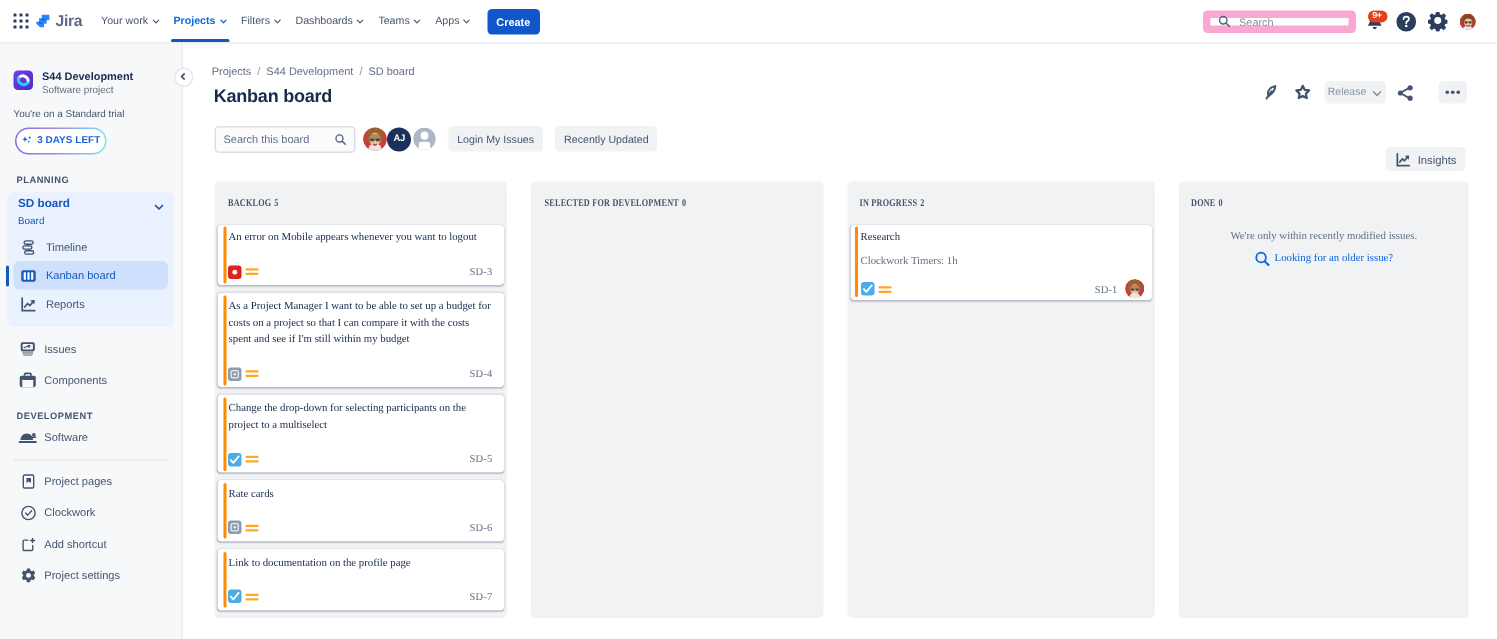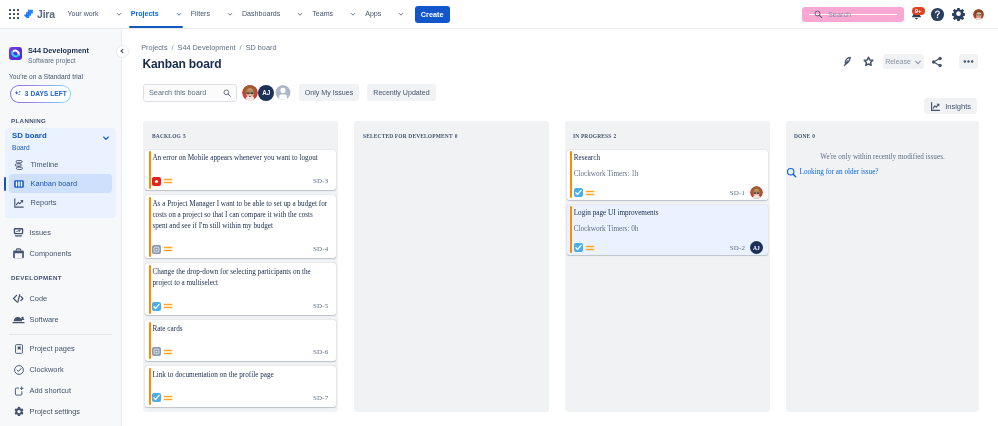--- a/index.html
+++ b/index.html
@@ -8,28 +8,28 @@
 
   
   .topnav{position:absolute;left:0;top:0;width:998px;height:29px;background:#fff;
           border-bottom:1px solid #EBECF0;display:flex;align-items:center;z-index:40;}
   .apps-grid{width:18px;height:18px;margin-left:5px;display:flex;align-items:center;justify-content:center;border-radius:3px;cursor:pointer;}
   .apps-grid .g{display:grid;grid-template-columns:repeat(3,2.2px);grid-template-rows:repeat(3,2.2px);gap:1.7px;}
   .apps-grid .g i{width:2.2px;height:2.2px;background:#2C3E5D;border-radius:0.4px;display:block;}
   .logo{display:flex;align-items:center;margin-left:0px;cursor:pointer;}
   .wordmark{font-size:10.5px;font-weight:700;color:#5C6B82;letter-spacing:-0.2px;margin-left:3px;}
   .navitems{display:flex;align-items:center;margin-left:8px;height:29px;}
-  .navitem{display:flex;align-items:center;height:29px;padding:0 4.5px;font-size:7.1px;color:#44546F;cursor:pointer;position:relative;white-space:nowrap;gap:15px;}
+  .navitem{display:flex;align-items:center;height:29px;padding:0 4.5px;font-size:7.1px;color:#44546F;cursor:pointer;position:relative;white-space:nowrap;}
   .navitem.active{color:#0C66E4;font-weight:600;}
   .navitem.active:after{content:"";position:absolute;left:3px;right:3px;bottom:1px;height:2px;background:#1558BC;border-radius:1px;}
   .caret{margin-left:2px;display:inline-block;width:6px;height:6px;}
   .create-btn{margin-left:6px;background:#1256CB;color:#fff;font-size:7.3px;font-weight:700;
               border-radius:3px;padding:0 6px;height:17px;display:flex;align-items:center;justify-content:center;cursor:pointer;min-width:33.8px;}
   .nav-right{margin-left:auto;display:flex;align-items:center;padding-right:14px;}
-  .search-box{width:102px;height:15px;border:7px solid #f9a8d4;border-radius:3px;display:flex;align-items:center;
+  .search-box{width:102px;height:15px;border:5px solid #f9a8d4;border-radius:3px;display:flex;align-items:center;
               padding:0 5px;background:#fff;cursor:text;}
   .search-box .ph{font-size:7.3px;color:#8590A2;margin-left:5.5px;}
   .nav-icon{width:18px;height:18px;display:flex;align-items:center;justify-content:center;margin-left:3px;position:relative;cursor:pointer;}
   .badge{position:absolute;top:2px;right:0px;background:#E2411E;color:#fff;font-size:6px;font-weight:700;
          border-radius:4.5px;padding:0 1px 0 0;height:8px;line-height:8px;min-width:13px;text-align:center;letter-spacing:-0.2px;}
   .avatar-nav{width:11px;height:11px;border-radius:50%;margin-left:6px;overflow:hidden;cursor:pointer;flex:none;}
 
   
   .sidebar{position:absolute;left:0;top:29px;width:122px;height:397px;background:#F7F8F9;
            border-right:1px solid #EBECF0;z-index:30;overflow:hidden;}
@@ -108,21 +108,21 @@
   .card-title{font-size:7.2px;color:#172B4D;line-height:11.1px;padding-left:0;}
   .card-sub{font-size:7.2px;color:#626F86;line-height:1.3;padding-left:0;margin-top:5.5px;}
   .card-foot{display:flex;align-items:center;margin-top:13px;padding-left:0;height:8px;}
   .card-sub + .card-foot{margin-top:9.5px;margin-bottom:-2px;}
   .ctype{width:9px;height:9px;border-radius:2px;display:flex;align-items:center;justify-content:center;flex:none;}
   .prio{margin-left:2px;width:10px;height:10px;display:flex;align-items:center;justify-content:center;}
   .card-key{margin-left:auto;font-size:7px;color:#626F86;letter-spacing:0.1px;}
   .card-av{width:13px;height:13px;border-radius:50%;margin-left:5px;margin-right:-3px;overflow:hidden;flex:none;display:flex;align-items:center;justify-content:center;}
   .card-av.initials{background:#1C3159;color:#fff;font-size:5.6px;font-weight:600;}
   .done-msg{text-align:center;font-size:7.2px;color:#626F86;padding:2px 8px 0 8px;line-height:1.4;white-space:nowrap;}
-  .older-link{display:flex;align-items:center;margin-top:5px;cursor:pointer;}
+  .older-link{display:flex;align-items:center;justify-content:center;margin-top:5px;cursor:pointer;}
   .older-link .t{font-size:7.2px;color:#0C66E4;margin-left:2.5px;}
 </style>
 </head>
 <body>
 
 <div class="topnav">
   <div class="apps-grid">
     <div class="g">
       <i></i>
         <i></i>
@@ -322,30 +322,20 @@
       <svg width="13" height="13" viewBox="0 0 16 16">
         <path d="M1.4 5.8 A1.5 1.5 0 0 1 2.9 4.3 L13.1 4.3 A1.5 1.5 0 0 1 14.6 5.8 L14.6 12.2 A1.5 1.5 0 0 1 13.1 13.7 L2.9 13.7 A1.5 1.5 0 0 1 1.4 12.2 Z" fill="#44546F"></path>
         <path d="M5.4 4.3 L5.4 3.4 A1.1 1.1 0 0 1 6.5 2.3 L9.5 2.3 A1.1 1.1 0 0 1 10.6 3.4 L10.6 4.3" fill="none" stroke="#44546F" stroke-width="1.5" stroke-linejoin="round"></path>
         <rect x="3.5" y="7.8" width="9" height="5.9" rx="0.2" fill="#F7F8F9"></rect>
       </svg>
     </span>
     <span class="lbl">Components</span>
   </div>
 
   <div class="sec-label sec2">DEVELOPMENT</div>
-  <div class="navrow2" style="margin-top:7px">
-    <span class="ic">
-      <svg width="13" height="13" viewBox="0 0 16 16">
-        <path d="M5.6 4.1 L1.9 8 L5.6 11.9" stroke="#44546F" stroke-width="1.55" fill="none" stroke-linecap="round" stroke-linejoin="round"></path>
-        <path d="M10.9 5.4 L13.4 8 L10.9 10.6" stroke="#44546F" stroke-width="1.55" fill="none" stroke-linecap="round" stroke-linejoin="round"></path>
-        <path d="M9.5 3.3 L7.1 12.7" stroke="#44546F" stroke-width="1.55" fill="none" stroke-linecap="round"></path>
-      </svg>
-    </span>
-    <span class="lbl">Code</span>
-  </div>
   <div class="navrow2">
     <span class="ic">
       <svg width="13" height="13" viewBox="0 0 16 16">
         <path d="M1.3 11.9 L14.7 11.9" stroke="#44546F" stroke-width="1.5" stroke-linecap="round"></path>
         <path d="M2.0 10.3 C2.0 7.3 4.3 4.9 7.2 4.9 C10.1 4.9 12.4 7.3 12.4 10.3 Z" fill="#44546F"></path>
         <circle cx="13.0" cy="6.1" r="1.5" fill="#44546F"></circle>
         <path d="M10.7 8.0 L14.5 8.0" stroke="#44546F" stroke-width="1.3" stroke-linecap="round"></path>
       </svg>
     </span>
     <span class="lbl">Software</span>
@@ -482,21 +472,21 @@
           <span>AJ</span>
         </div>
       <div class="av" style="background:#fff">
         <svg viewBox="0 0 20 20" width="19" height="19">
           <circle cx="10" cy="10" r="9.3" fill="#AEB7C6"></circle>
           <rect x="6.8" y="4.0" width="6.4" height="6.8" rx="3.0" fill="#fff"></rect>
           <path d="M5.2 19.2 L5.2 14.8 A2.2 2.2 0 0 1 7.4 12.6 L12.6 12.6 A2.2 2.2 0 0 1 14.8 14.8 L14.8 19.2 Z" fill="#fff"></path>
         </svg>
       </div>
     </div>
-    <div class="pill-btn">Only My Issues</div>
+    <div class="pill-btn">Login My Issues</div>
     <div class="pill-btn">Recently Updated</div>
   </div>
 
   <div class="board">
       <div class="col" style="width: 205px;">
         <div class="col-head"><span>BACKLOG</span><span style="display:inline-block;width:2.5px"></span><span>5</span></div>
         <div class="col-body">
           <div class="card">
             <div class="card-title">An error on Mobile appears whenever you want to logout</div>
             <div class="card-foot">
@@ -622,39 +612,20 @@
                     <ellipse cx="20" cy="21" rx="9.5" ry="11" fill="#E8BE9E"></ellipse>
                     <rect x="5.5" y="12" width="29" height="11" rx="5" fill="#9A6230" opacity="0.6"></rect>
                     <ellipse cx="20" cy="37" rx="11" ry="9" fill="#EDE6DF"></ellipse>
                     <rect x="11.5" y="19.5" width="7.2" height="4.8" rx="1.6" fill="#4A4A4A"></rect>
                     <rect x="21.3" y="19.5" width="7.2" height="4.8" rx="1.6" fill="#4A4A4A"></rect>
                   </g>
                 </svg>
               </div>
             </div>
           </div>
-          <div class="card sel">
-            <div class="card-title">Login page UI improvements</div>
-            <div class="card-sub">Clockwork Timers: 0h</div>
-            <div class="card-foot">
-              <div class="ctype" style="background:#4BADE8">
-                <svg width="9" height="9" viewBox="0 0 12 12">
-                  <path d="M2.5 6.3 L4.7 8.7 L9.5 3.1" stroke="#fff" stroke-width="1.7" fill="none" stroke-linecap="round" stroke-linejoin="round"></path>
-                </svg>
-              </div>
-              <div class="prio">
-                <svg width="10" height="10" viewBox="0 0 12 12">
-                  <rect x="0.7" y="3.4" width="10.6" height="1.8" rx="0.9" fill="#FFA724"></rect>
-                  <rect x="0.7" y="6.9" width="10.6" height="1.8" rx="0.9" fill="#FFA724"></rect>
-                </svg>
-              </div>
-              <span class="card-key">SD-2</span>
-              <div class="card-av initials">AJ</div>
-            </div>
-          </div>
         </div>
       </div>
       <div class="col" style="width: 203px;">
         <div class="col-head"><span>DONE</span><span style="display:inline-block;width:2.5px"></span><span>0</span></div>
         <div class="col-body"></div>
         <div class="done-msg">We're only within recently modified issues.</div>
         <div class="older-link">
           <svg width="11" height="11" viewBox="0 0 14 14">
             <circle cx="6" cy="6" r="4.1" fill="none" stroke="#0C66E4" stroke-width="1.5"></circle>
             <path d="M9.1 9.1 L12.3 12.3" stroke="#0C66E4" stroke-width="1.8" stroke-linecap="round"></path>

